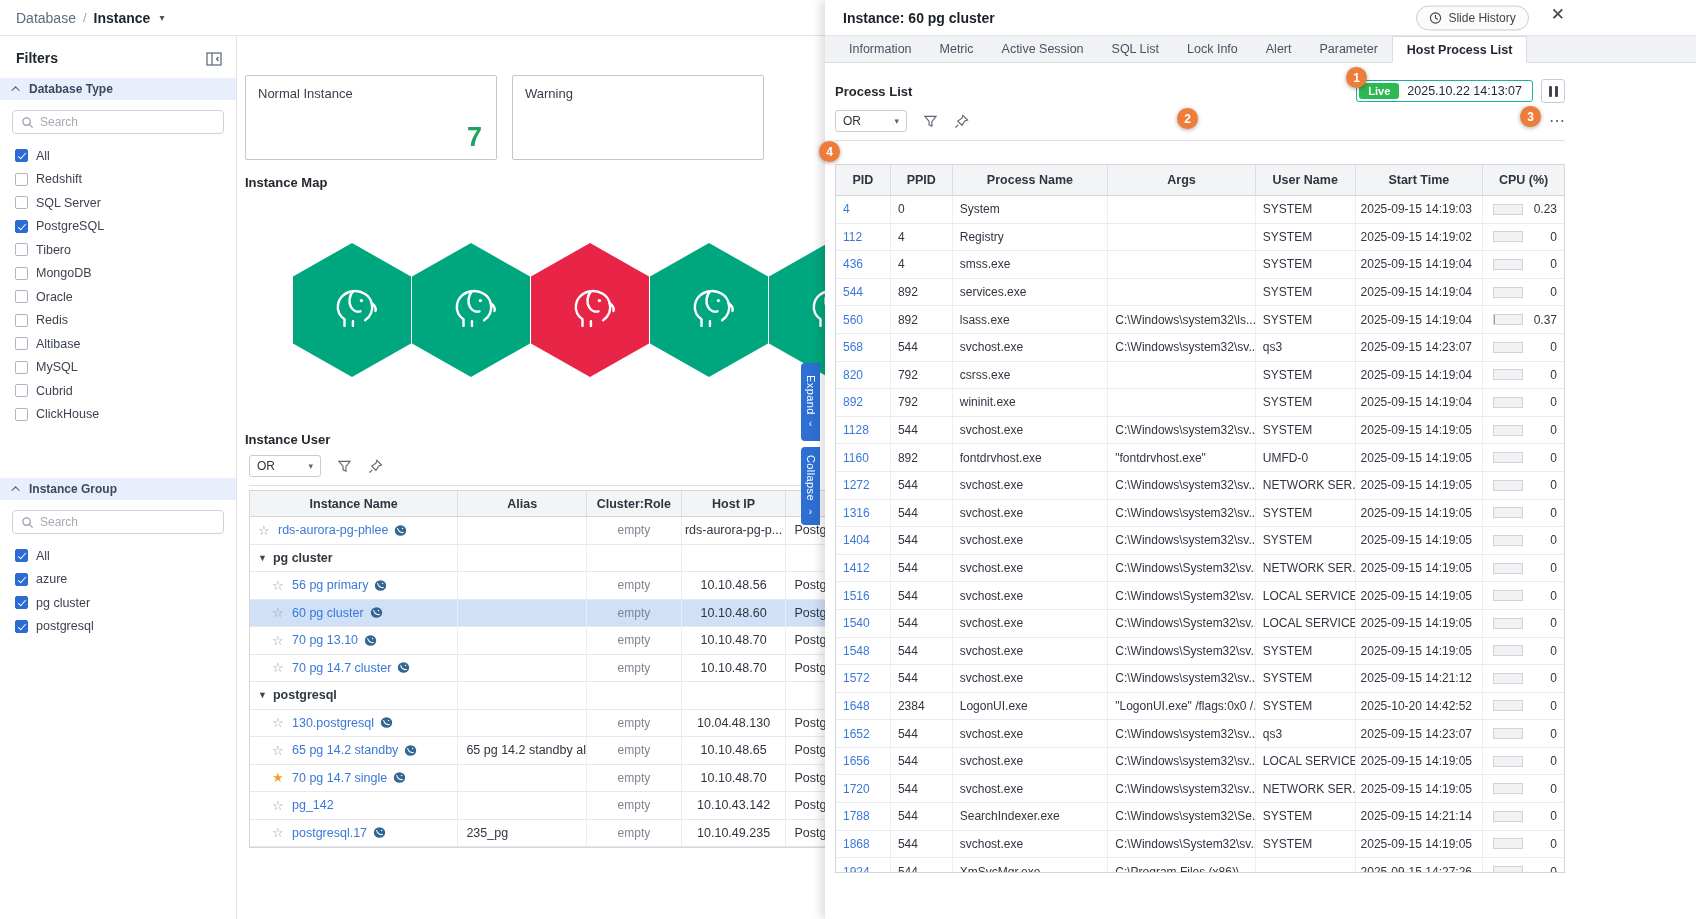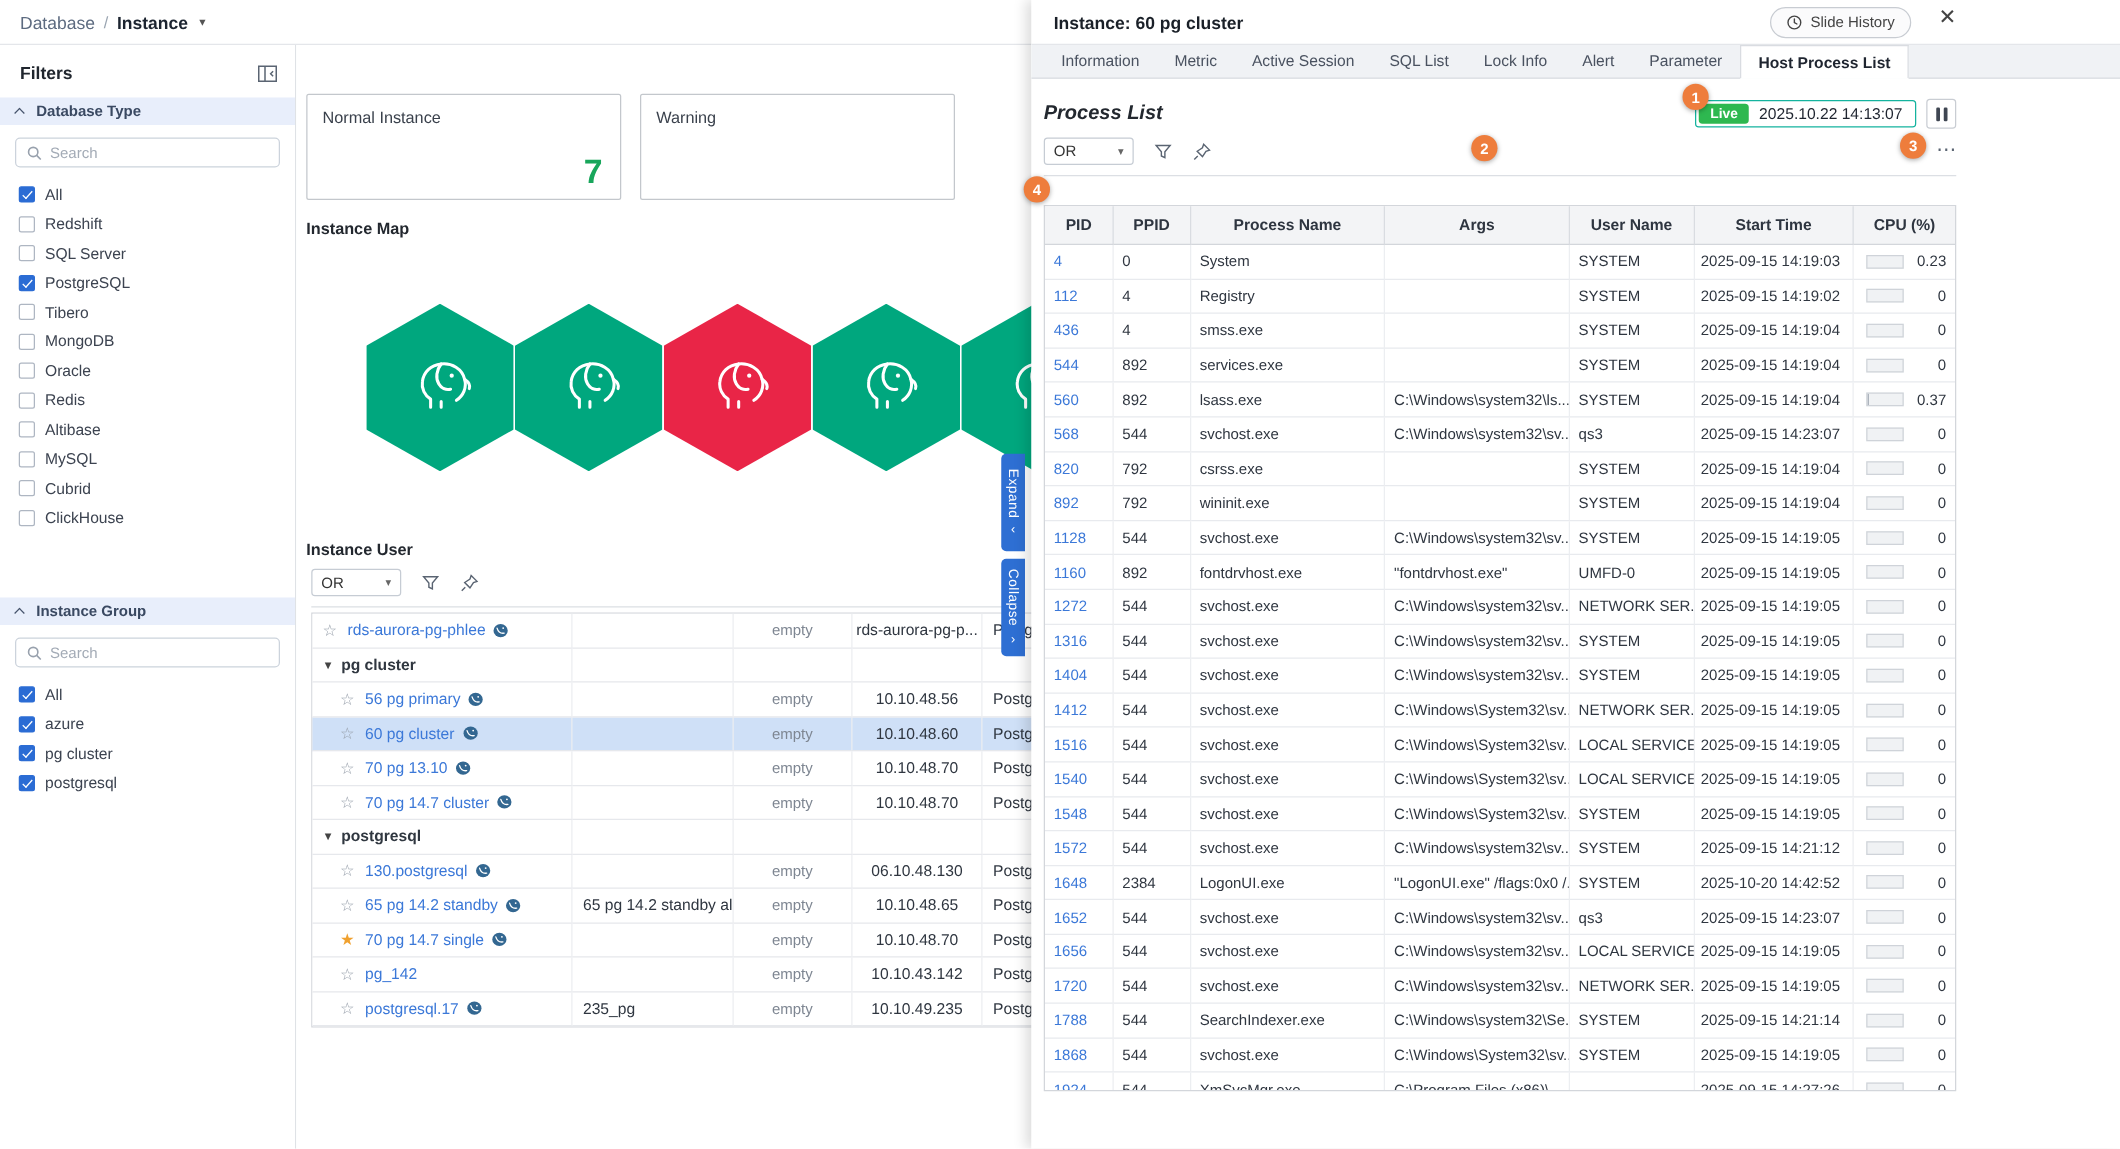--- a/index.html
+++ b/index.html
@@ -89,21 +89,21 @@
   .p-header { height:36px; border-bottom:1px solid #e4e6ea; display:flex; align-items:center; padding:0 18px; position:relative; }
   .p-title { font-size:14px; font-weight:700; color:#1a2028; }
   .head-right { position:absolute; right:131px; top:50%; transform:translateY(-50%); display:flex; gap:22px; }
   .pill { height:25px; border:1px solid #c8ccd2; border-radius:13px; background:#fbfbfc; display:flex; align-items:center; gap:6px; padding:0 12px; font-size:12px; color:#444; }
   .xclose { font-size:17px; color:#444; line-height:1; }
   .p-tabs { height:27px; background:#f0f2f5; border-bottom:1px solid #d9dce1; display:flex; align-items:stretch; padding-left:10px; }
   .ptab { display:flex; align-items:center; padding:0 14px; font-size:12.5px; color:#4a5260; white-space:nowrap; }
   .ptab.on { background:#fff; border:1px solid #d9dce1; border-bottom-color:#fff; margin-bottom:-1px; color:#1f2530; font-weight:700; }
   .p-content { width:730px; margin-left:10px; }
   .pl-head { margin-top:13px; height:30px; display:flex; align-items:center; justify-content:space-between; }
-  .pl-title { font-size:16px; font-weight:700; color:#23282f;font-style:italic; }
+  .pl-title { font-size:13px; font-weight:700; color:#23282f; }
   .pl-right { display:flex; align-items:center; gap:8px; }
   .livebox { display:flex; align-items:center; border:1.5px solid #14b39e; border-radius:3px; padding:2px; gap:8px; background:#fff; }
   .livebadge { background:#2eb850; color:#fff; font-size:11px; font-weight:700; padding:2px 9px; border-radius:3px; }
   .livetime { font-size:12.5px; color:#1f2530; padding-right:8px; }
   .sqbtn { width:24px; height:24px; border:1px solid #c9cdd3; border-radius:3px; background:#fff; display:flex; align-items:center; justify-content:center; gap:3px; }
   .pbar { width:3px; height:11px; background:#3f4652; border-radius:1px; display:inline-block; }
   .p-toolbar { margin-top:4px; width:730px; }
   .spacer { flex:1; }
   .dots { font-size:16px; color:#5a6472; line-height:1; }
 
@@ -364,20 +364,27 @@
     </span>
     <span class="ticon" data-interactable="true">
       <svg width="15" height="15" viewBox="0 0 16 16">
           <path d="M9.5 1.5 L14.5 6.5 L11.5 7.5 L8.5 12 L4 7.5 L8.5 4.5 Z" fill="none" stroke="currentColor" stroke-width="1.2"></path>
           <line x1="4.5" y1="11.5" x2="1.5" y2="14.5" stroke="currentColor" stroke-width="1.2"></line>
         </svg>
     </span>
   </div>
 
   <div class="itable" data-interactable="false">
+    <div class="thead" data-interactable="false">
+      <div class="hcell c1" data-interactable="true">Instance Name</div>
+      <div class="hcell c2" data-interactable="true">Alias</div>
+      <div class="hcell c3" data-interactable="true">Cluster:Role</div>
+      <div class="hcell c4" data-interactable="true">Host IP</div>
+      <div class="hcell c5" data-interactable="true"></div>
+    </div>
     <div>
 
         <div class="irow" data-interactable="true">
           <div class="icell c1 namecell hasb">
 
             <span class="star star-outline" data-interactable="true"></span>
             <span class="iname" data-interactable="true">rds-aurora-pg-phlee</span>
             <span class="pgbadge" data-interactable="false">
               <svg width="13" height="13" viewBox="0 0 16 16">
                 <ellipse cx="8" cy="8" rx="7" ry="6.6" fill="#336791"></ellipse>
@@ -502,21 +509,21 @@
             <span class="pgbadge" data-interactable="false">
               <svg width="13" height="13" viewBox="0 0 16 16">
                 <ellipse cx="8" cy="8" rx="7" ry="6.6" fill="#336791"></ellipse>
                 <path d="M4.5 5.5 C 5.5 9 8 11 11.5 10.5" stroke="#fff" stroke-width="1.3" fill="none" stroke-linecap="round"></path>
                 <circle cx="10.5" cy="5.5" r="0.9" fill="#fff"></circle>
               </svg>
             </span>
           </div>
           <div class="icell c2" data-interactable="false"></div>
           <div class="icell c3 t-center muted" data-interactable="false">empty</div>
-          <div class="icell c4 t-center" data-interactable="false">06.10.48.130</div>
+          <div class="icell c4 t-center" data-interactable="false">10.04.48.130</div>
           <div class="icell c5" data-interactable="false">PostgreSQL</div>
         </div>
 
         <div class="irow ind" data-interactable="true">
           <div class="icell c1 namecell hasb">
 
             <span class="star star-outline" data-interactable="true"></span>
             <span class="iname" data-interactable="true">65 pg 14.2 standby</span>
             <span class="pgbadge" data-interactable="false">
               <svg width="13" height="13" viewBox="0 0 16 16">

